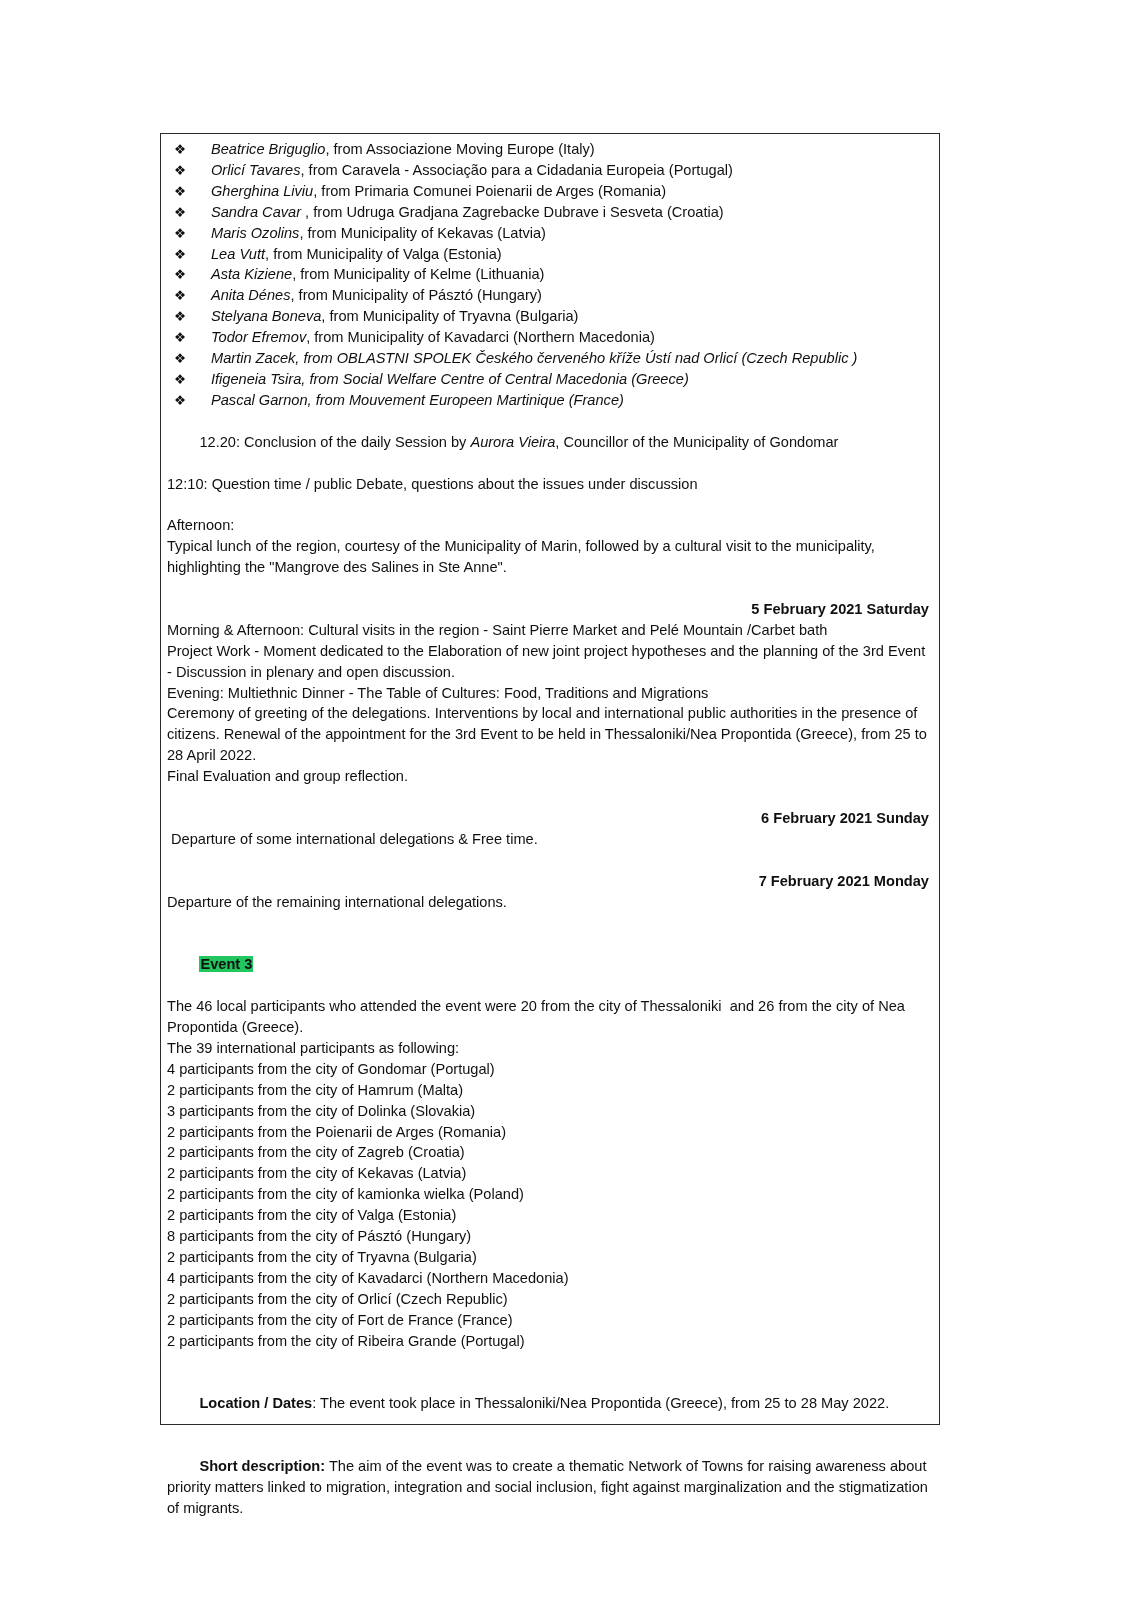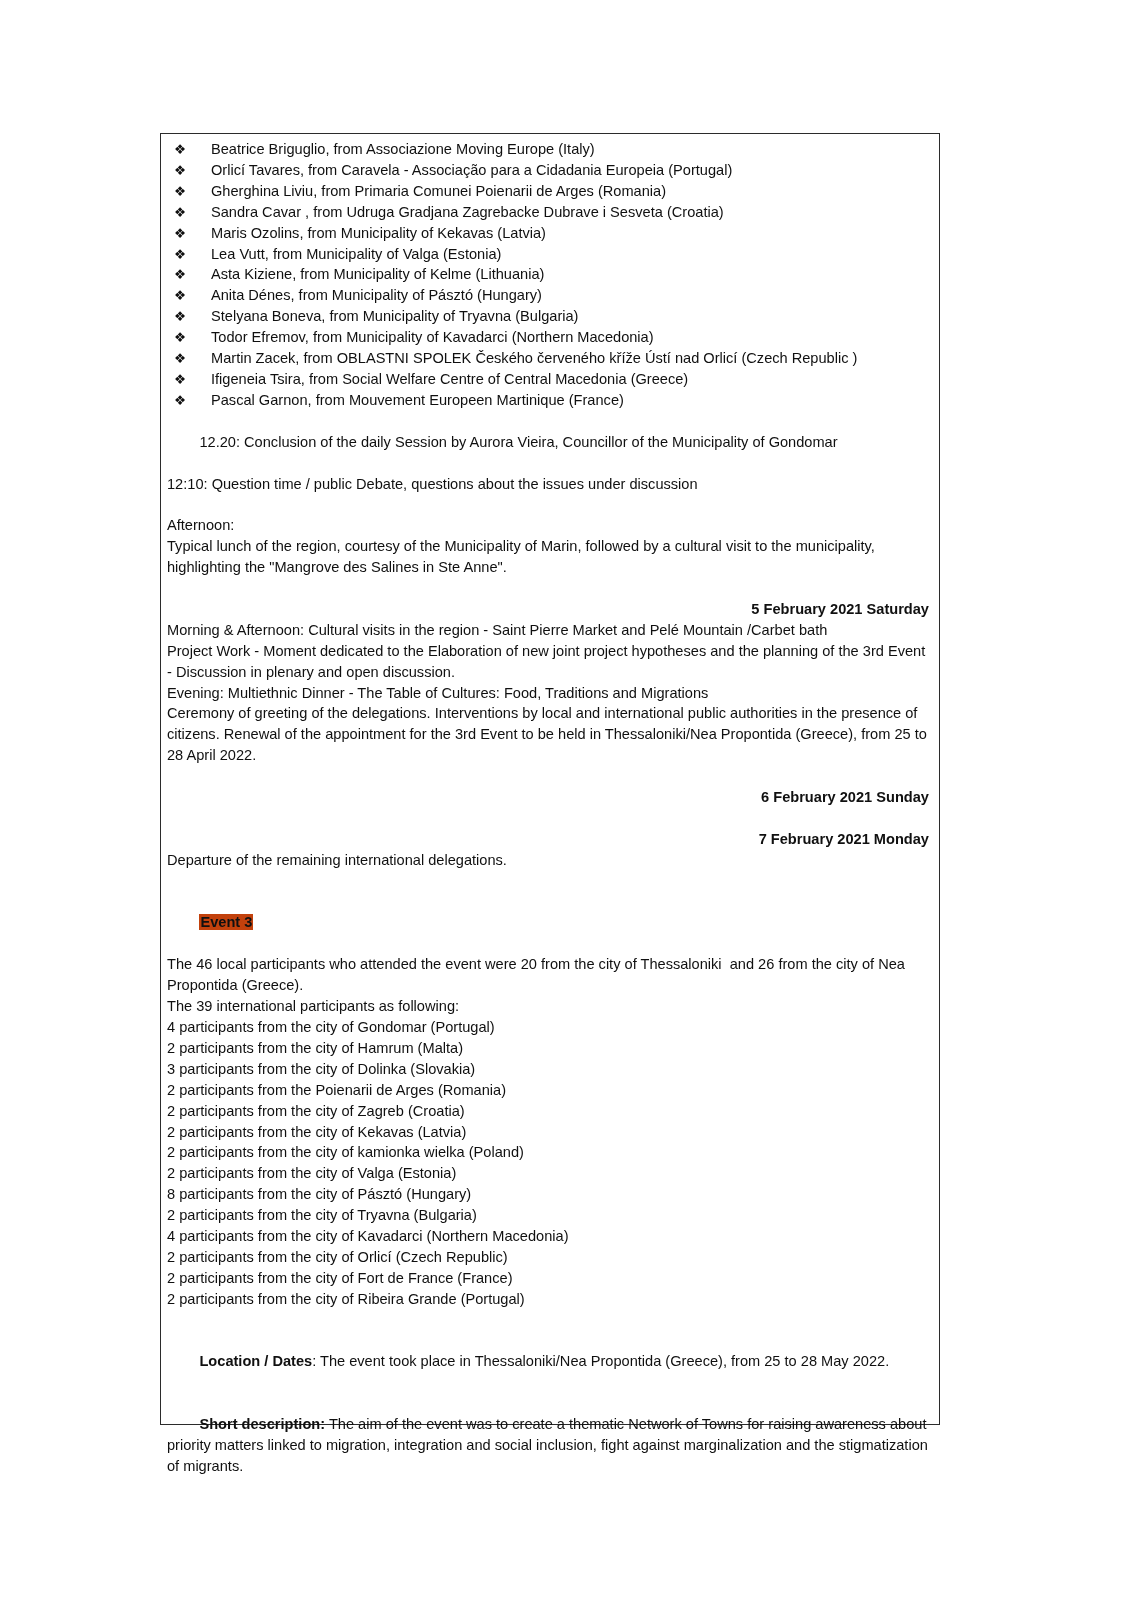--- a/index.html
+++ b/index.html
@@ -59,24 +59,24 @@
     white-space: pre-wrap;
   }
   ul.bullets li .bullet-glyph {
     position: absolute;
     left: 7px;
     top: 0;
     font-family: "DejaVu Sans", sans-serif;
     font-size: 13.5px;
     line-height: 20.9px;
   }
-  .it { }
+  .it { font-style: italic; }
   .bd { font-weight: bold; }
   .hl {
-    background-color: #c2410c;
+    background-color: #22c55e;
     font-weight: bold;
     padding: 0 1px;
   }
   .sec-head {
     font-weight: bold;
     text-align: right;
   }
   .para { white-space: pre-wrap; }
 </style>
 </head>
@@ -114,25 +114,29 @@
       <div class="para">Typical lunch of the region, courtesy of the Municipality of Marin, followed by a cultural visit to the municipality, highlighting the "Mangrove des Salines in Ste Anne".</div>
 
       <div class="blank"></div>
 
       <div class="line sec-head">5 February 2021 Saturday</div>
       <div id="saturday-lines">
           <div class="para">Morning &amp; Afternoon: Cultural visits in the region - Saint Pierre Market and Pelé Mountain /Carbet bath</div>
           <div class="para">Project Work - Moment dedicated to the Elaboration of new joint project hypotheses and the planning of the 3rd Event - Discussion in plenary and open discussion.</div>
           <div class="para">Evening: Multiethnic Dinner - The Table of Cultures: Food, Traditions and Migrations</div>
           <div class="para">Ceremony of greeting of the delegations. Interventions by local and international public authorities in the presence of citizens. Renewal of the appointment for the 3rd Event to be held in Thessaloniki/Nea Propontida (Greece), from 25 to 28 April 2022.</div>
+          <div class="para">Final Evaluation and group reflection.</div>
         </div>
 
       <div class="blank"></div>
 
       <div class="line sec-head">6 February 2021 Sunday</div>
+      <div id="sunday-lines">
+          <div class="para"> Departure of some international delegations &amp; Free time.</div>
+        </div>
 
       <div class="blank"></div>
 
       <div class="line sec-head">7 February 2021 Monday</div>
       <div id="monday-lines">
           <div class="para">Departure of the remaining international delegations.</div>
         </div>
 
       <div class="blank"></div>
 

